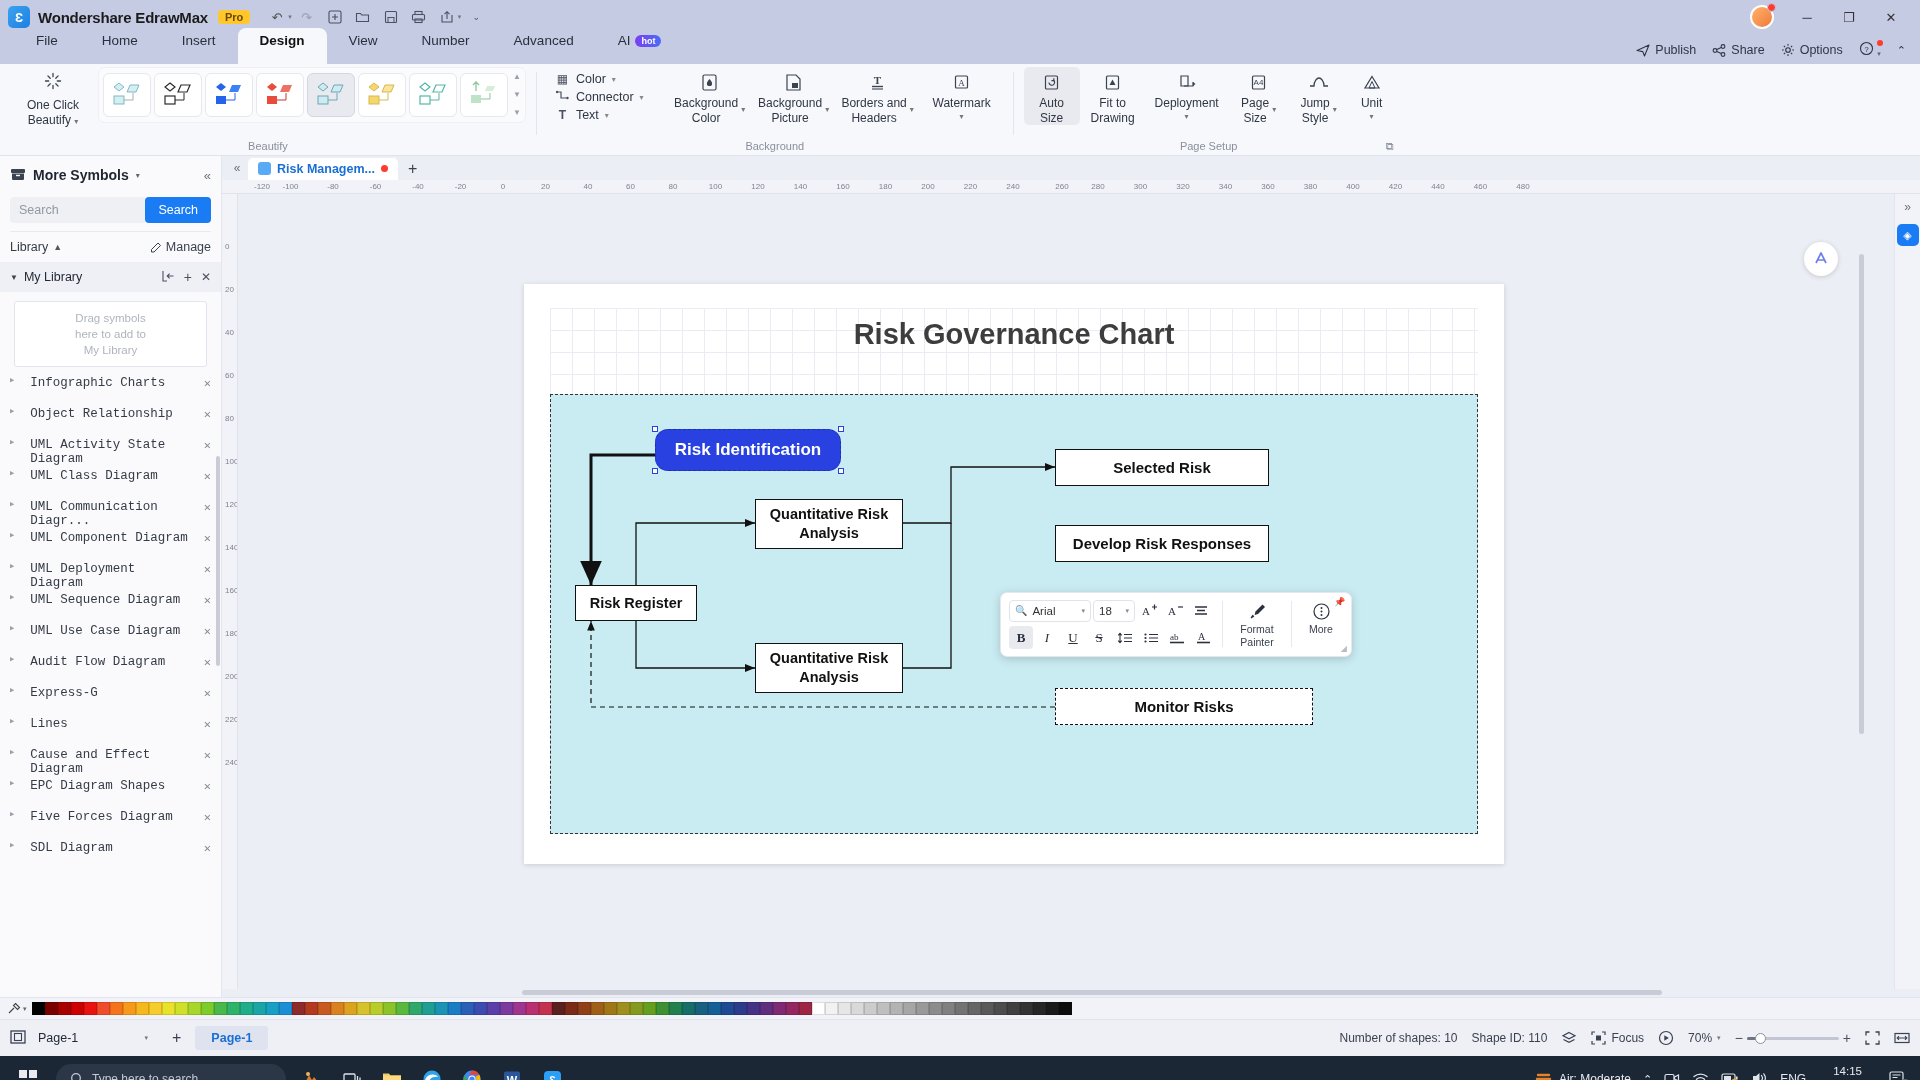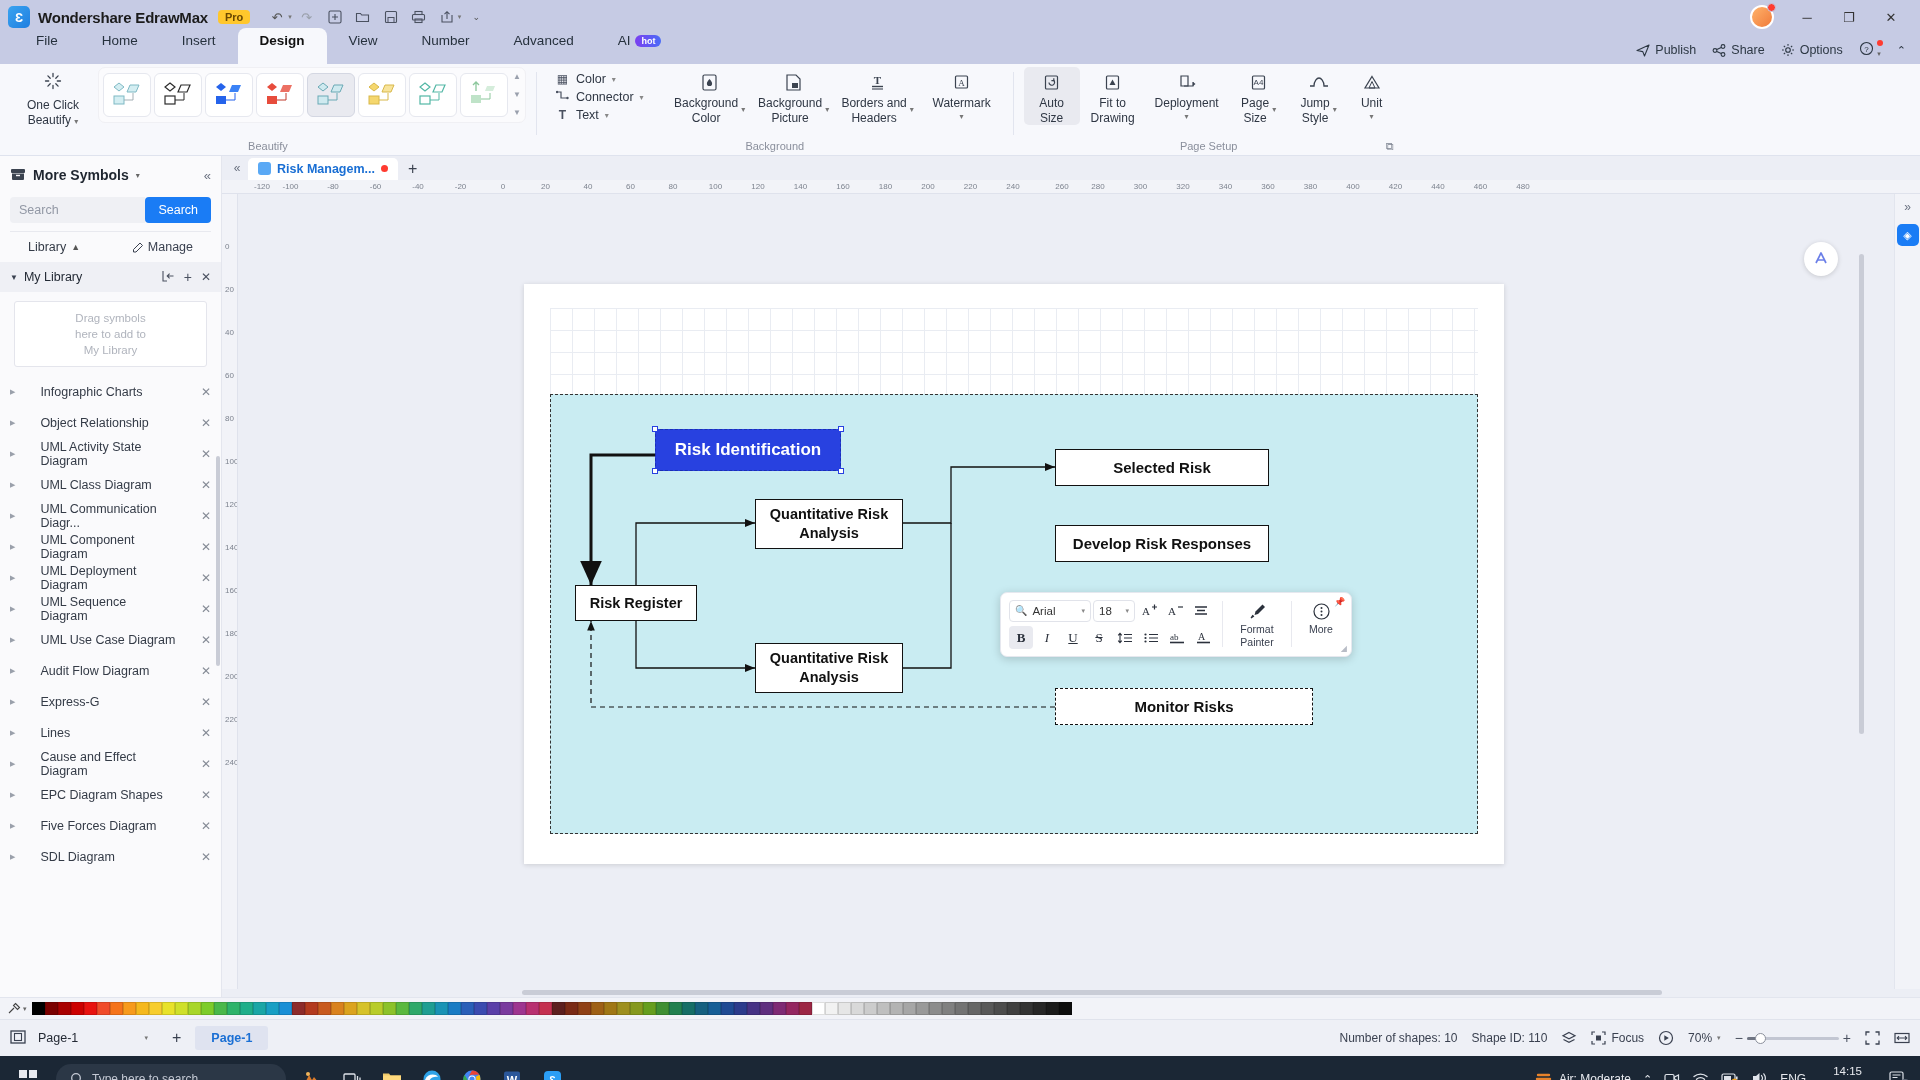--- a/index.html
+++ b/index.html
@@ -148,41 +148,41 @@
     flex:1; height:26px; background:#eff0f4; border-radius:4px 0 0 4px;
     display:flex;align-items:center;padding:0 9px;font-size:12.5px;color:#9298a5;
   }
   .search-btn {
     height:26px;background:#1a7cf5;color:#fff;font-size:12.5px;
     padding:0 13px;display:flex;align-items:center;border-radius:4px;
   }
   .lp-div { height:1px;background:#e8e9ef;margin:0 10px; }
 
   .lib-row {
-    height:30px;display:flex;align-items:center;padding:0 28px;font-size:12.5px;color:#343b47;
+    height:30px;display:flex;align-items:center;padding:0 10px;font-size:12.5px;color:#343b47;
   }
   .lib-row .up { font-size:9px;margin-left:5px;color:#555; }
   .lib-manage { margin-left:auto;display:flex;align-items:center;gap:4px;color:#3a4150; }
 
   .mylib {
     height:30px;display:flex;align-items:center;padding:0 10px;background:#eff0f5;
     font-size:12.5px;color:#222934;gap:6px;
   }
   .mylib .tri { font-size:8px;color:#3a4150; }
   .mylib-acts { margin-left:auto;display:flex;align-items:center;gap:9px;color:#4a5160;font-size:12px; }
 
   .drag-box {
     margin:9px 14px; height:66px; border:1px solid #e4e5ec; border-radius:3px;
     display:flex;flex-direction:column;align-items:center;justify-content:center;
     color:#b0b4bd;font-size:11.5px;line-height:1.42;text-align:center;background:#fff;
   }
 
   .lib-list { flex:1; overflow:hidden; }
   .lib-item {
-    height:31px;display:flex;align-items:center;padding:0 10px;font-size:12.5px;color:#343b47;gap:25px;
+    height:31px;display:flex;padding:0 10px;font-size:12.5px;color:#343b47;gap:16px;font-family:Liberation Mono, monospace;
   }
   .lib-item .tri { font-size:7px;color:#9aa0ab; }
   .lib-item .x { margin-left:auto;font-size:12px;color:#858b96; }
 
   .lp-scroll {
     position:absolute;right:1px;top:300px;width:4px;height:210px;
     background:#c9ccd6;border-radius:2px;
   }
 
   
@@ -943,20 +943,21 @@
           <span class="rtv" style="top: 439px;">180</span>
           <span class="rtv" style="top: 482px;">200</span>
           <span class="rtv" style="top: 525px;">220</span>
           <span class="rtv" style="top: 568px;">240</span>
         </div>
 
       <div class="canvas-scroll">
 
         <div class="page-sheet">
           <div class="grid-band"></div>
+          <div class="chart-title">Risk Governance Chart</div>
 
           <div class="blue-region">
 
             <svg style="position:absolute;left:0;top:0;width:100%;height:100%;overflow:visible;">
               <defs>
                 <marker id="ah" markerWidth="9" markerHeight="9" refX="8" refY="3.2" orient="auto">
                   <path d="M0,0 L8,3.2 L0,6.4 z" fill="#111"></path>
                 </marker>
                 <marker id="ahb" markerWidth="10" markerHeight="10" refX="8" refY="3.6" orient="auto">
                   <path d="M0,0 L8,3.6 L0,7.2 z" fill="#111"></path>
@@ -969,21 +970,21 @@
 
               <path d="M85 215 L85 273 L204 273" stroke="#111" stroke-width="1.3" fill="none" marker-end="url(#ah)"></path>
 
               <path d="M352 128 L400 128 L400 72 L504 72" stroke="#111" stroke-width="1.3" fill="none" marker-end="url(#ah)"></path>
 
               <path d="M352 273 L400 273 L400 128" stroke="#111" stroke-width="1.3" fill="none"></path>
 
               <path d="M504 312 L40 312 L40 226" stroke="#111" stroke-width="1.2" fill="none" stroke-dasharray="5,4" marker-end="url(#ah)"></path>
             </svg>
 
-            <div class="node selected" style="left:104px;top:34px;width:186px;height:42px;font-size:17px;">
+            <div class="node selected" style="left:104px;top:34px;width:186px;height:42px;font-size:17px;border-radius:13px;">
               <span>Risk Identification</span>
               <span class="sel-handle" style="left:-4px;top:-4px;"></span>
               <span class="sel-handle" style="right:-4px;top:-4px;"></span>
               <span class="sel-handle" style="left:-4px;bottom:-4px;"></span>
               <span class="sel-handle" style="right:-4px;bottom:-4px;"></span>
             </div>
 
             <div class="node" style="left:504px;top:54px;width:214px;height:37px;font-size:15px;">
               <span>Selected Risk</span>
             </div>

